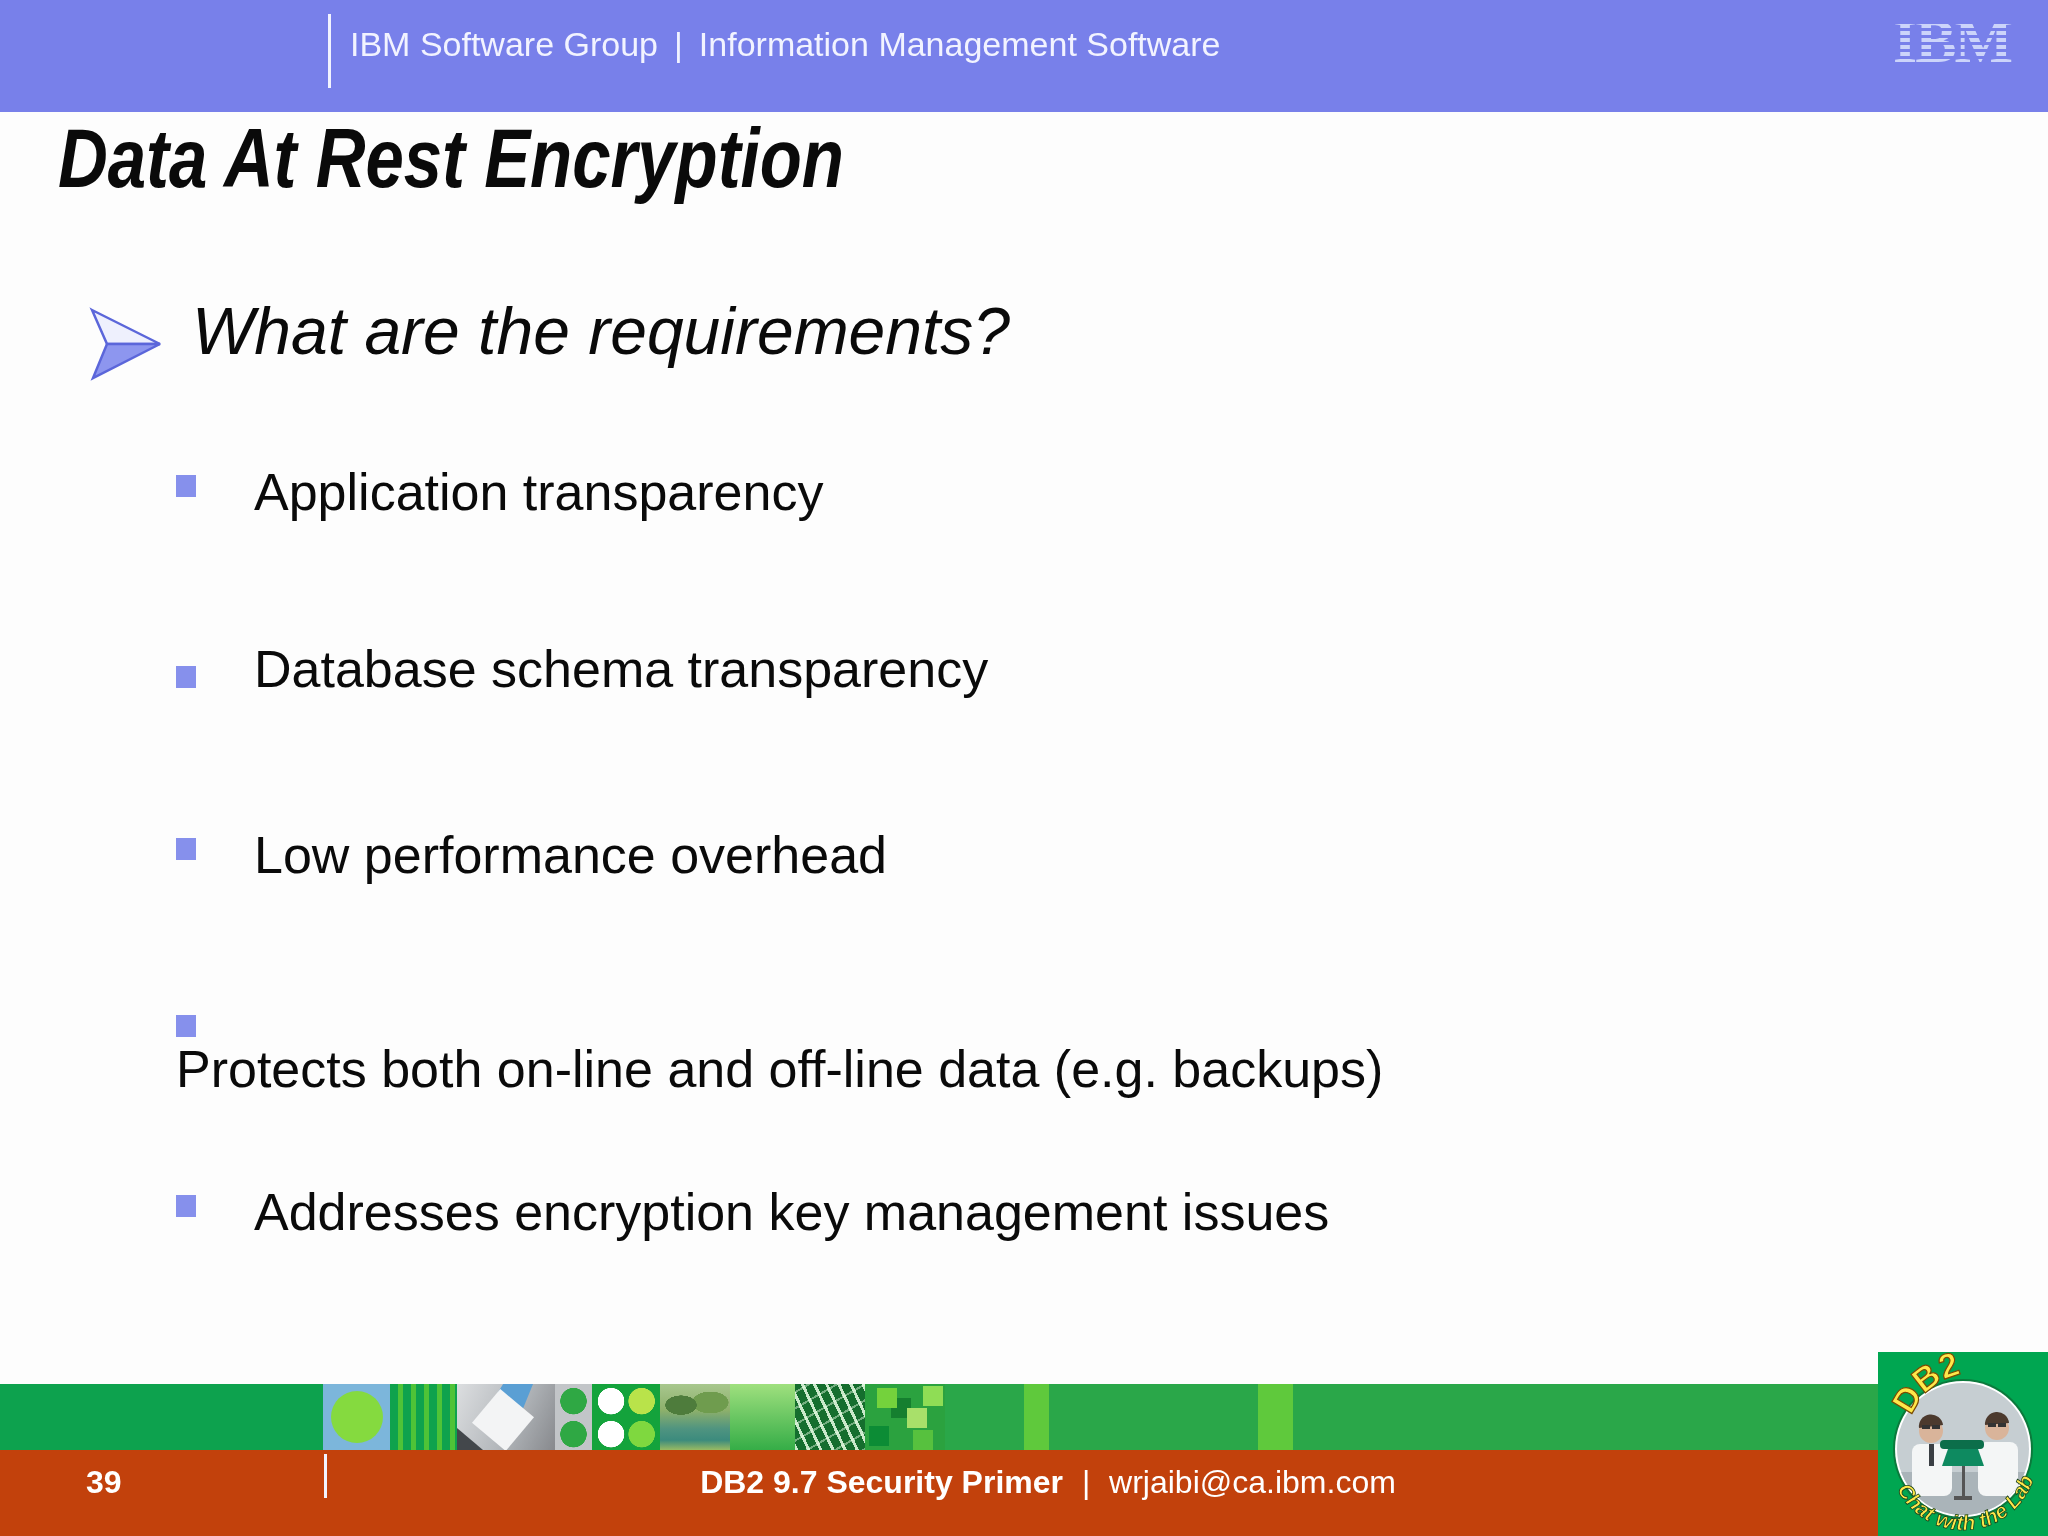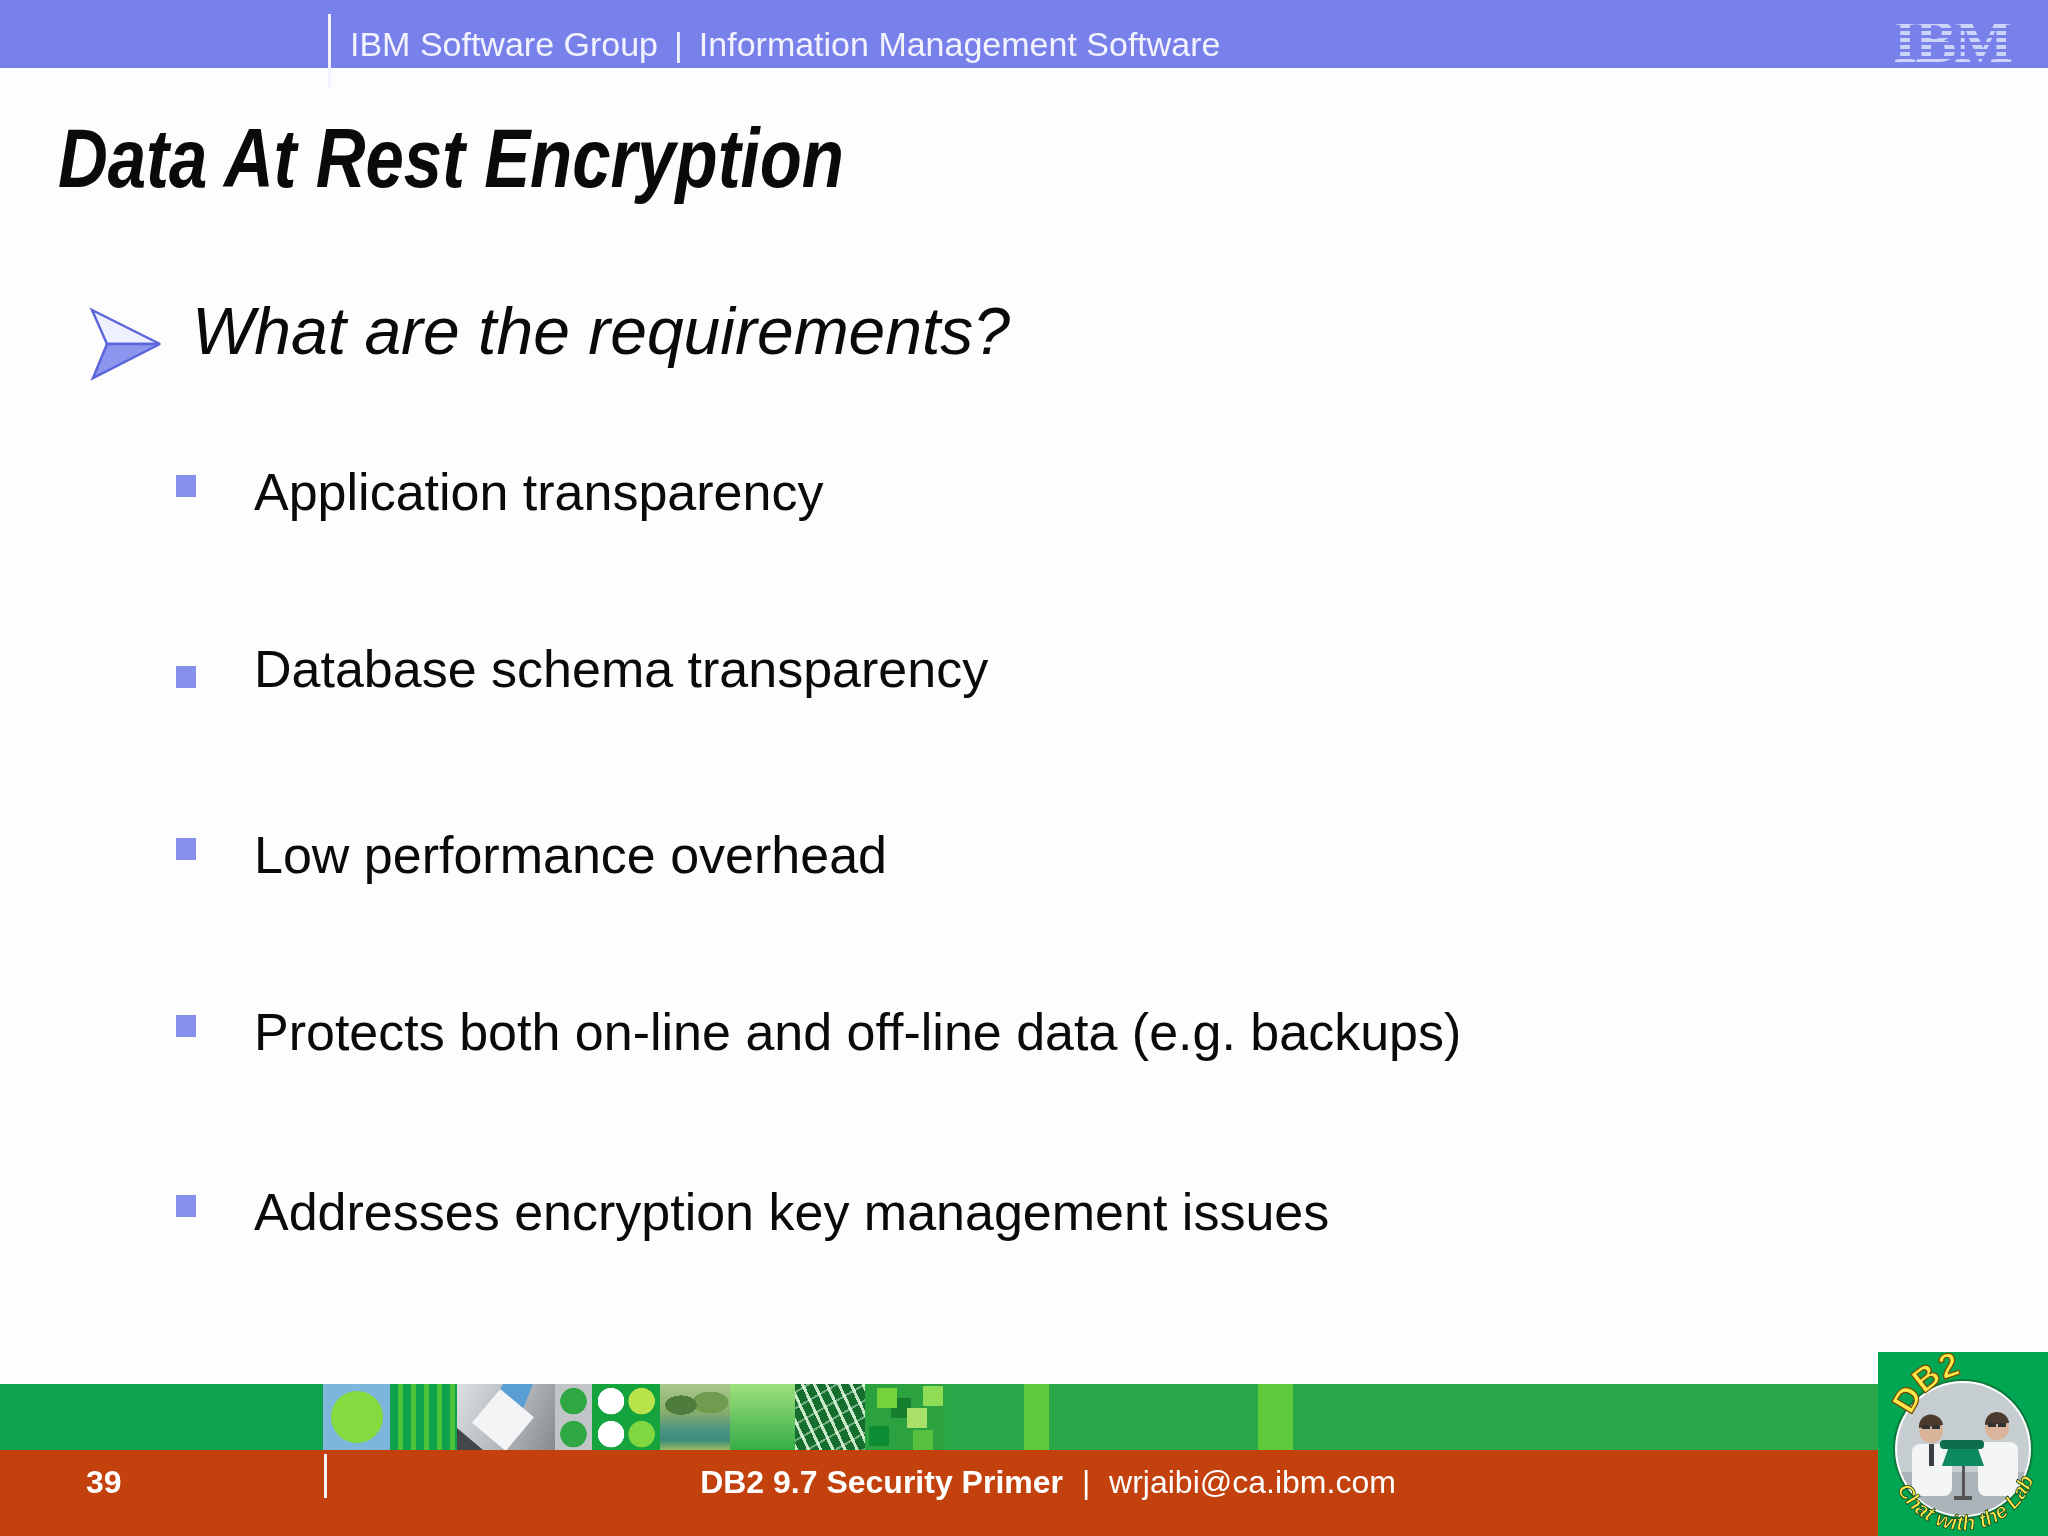--- a/index.html
+++ b/index.html
@@ -1,40 +1,40 @@
 <!DOCTYPE html>
 <html><head>
 <meta charset="utf-8">
 <style>
   html,body{margin:0;padding:0;background:#555;}
   .slide{
     position:relative; width:2048px; height:1536px; overflow:hidden;
     background:#fdfdfd; font-family:"Liberation Sans", sans-serif;
   }
   
-  .header-bar{position:absolute;left:0;top:0;width:2048px;height:68px;background:#7880EA;}
+  .header-bar{position:absolute;left:0;top:0;width:2048px;height:112px;background:#7880EA;}
   .header-divider{position:absolute;left:328px;top:14px;width:3px;height:74px;background:#f2f3ff;}
   .header-text{position:absolute;left:350px;top:0;height:88px;display:flex;align-items:center;
     color:#f2f3ff;font-size:34px;white-space:nowrap;}
   .header-text .pipe{margin:0 16px;}
   .ibm-logo{position:absolute;left:1893px;top:10px;}
   
   .page-title{position:absolute;left:58px;top:112px;font-size:84px;font-weight:bold;font-style:italic;
     color:#0a0a0a;line-height:1.1;transform:scaleX(.82);transform-origin:left top;white-space:nowrap;}
   
   .question-line{position:absolute;left:86px;top:298px;display:flex;align-items:flex-start;}
   .question-arrow{margin-top:8px;flex:0 0 auto;}
   .question-text{margin-left:26px;font-size:66px;font-style:italic;color:#0a0a0a;line-height:1.0;white-space:nowrap;}
   
   .bullet-list{list-style:none;margin:0;padding:0;}
   .bullet-list li{position:absolute;left:176px;display:flex;align-items:flex-start;white-space:nowrap;}
   .bullet-list li:nth-child(1){top:460px;}
   .bullet-list li:nth-child(2){top:637px;align-items:center;}
   .bullet-list li:nth-child(3){top:823px;}
-  .bullet-list li:nth-child(4){top:1000px;}
+  .bullet-list li:nth-child(4){top:1000px;flex-direction:column;}
   .bullet-list li:nth-child(5){top:1180px;}
   .sq{width:20px;height:22px;background:#8690EC;margin-top:15px;margin-right:58px;flex:0 0 auto;}
   .bullet-text{font-size:52px;color:#0a0a0a;line-height:1.25;}
   
   .banner{position:absolute;left:0;top:1384px;width:2048px;height:66px;background:#2AA749;}
   .banner .tile{position:absolute;top:0;height:66px;}
   .t-solid-left{left:0;width:323px;background:#0DA24E;}
   .t-blue{left:323px;width:67px;background:#7CB6DB;}
   .t-blue .dot{position:absolute;left:8px;top:7px;width:52px;height:52px;border-radius:50%;background:#85DA3F;}
   .t-stripes{left:390px;width:67px;background:repeating-linear-gradient(90deg,#0fa24d 0 8px,#4fc337 8px 13px);}

